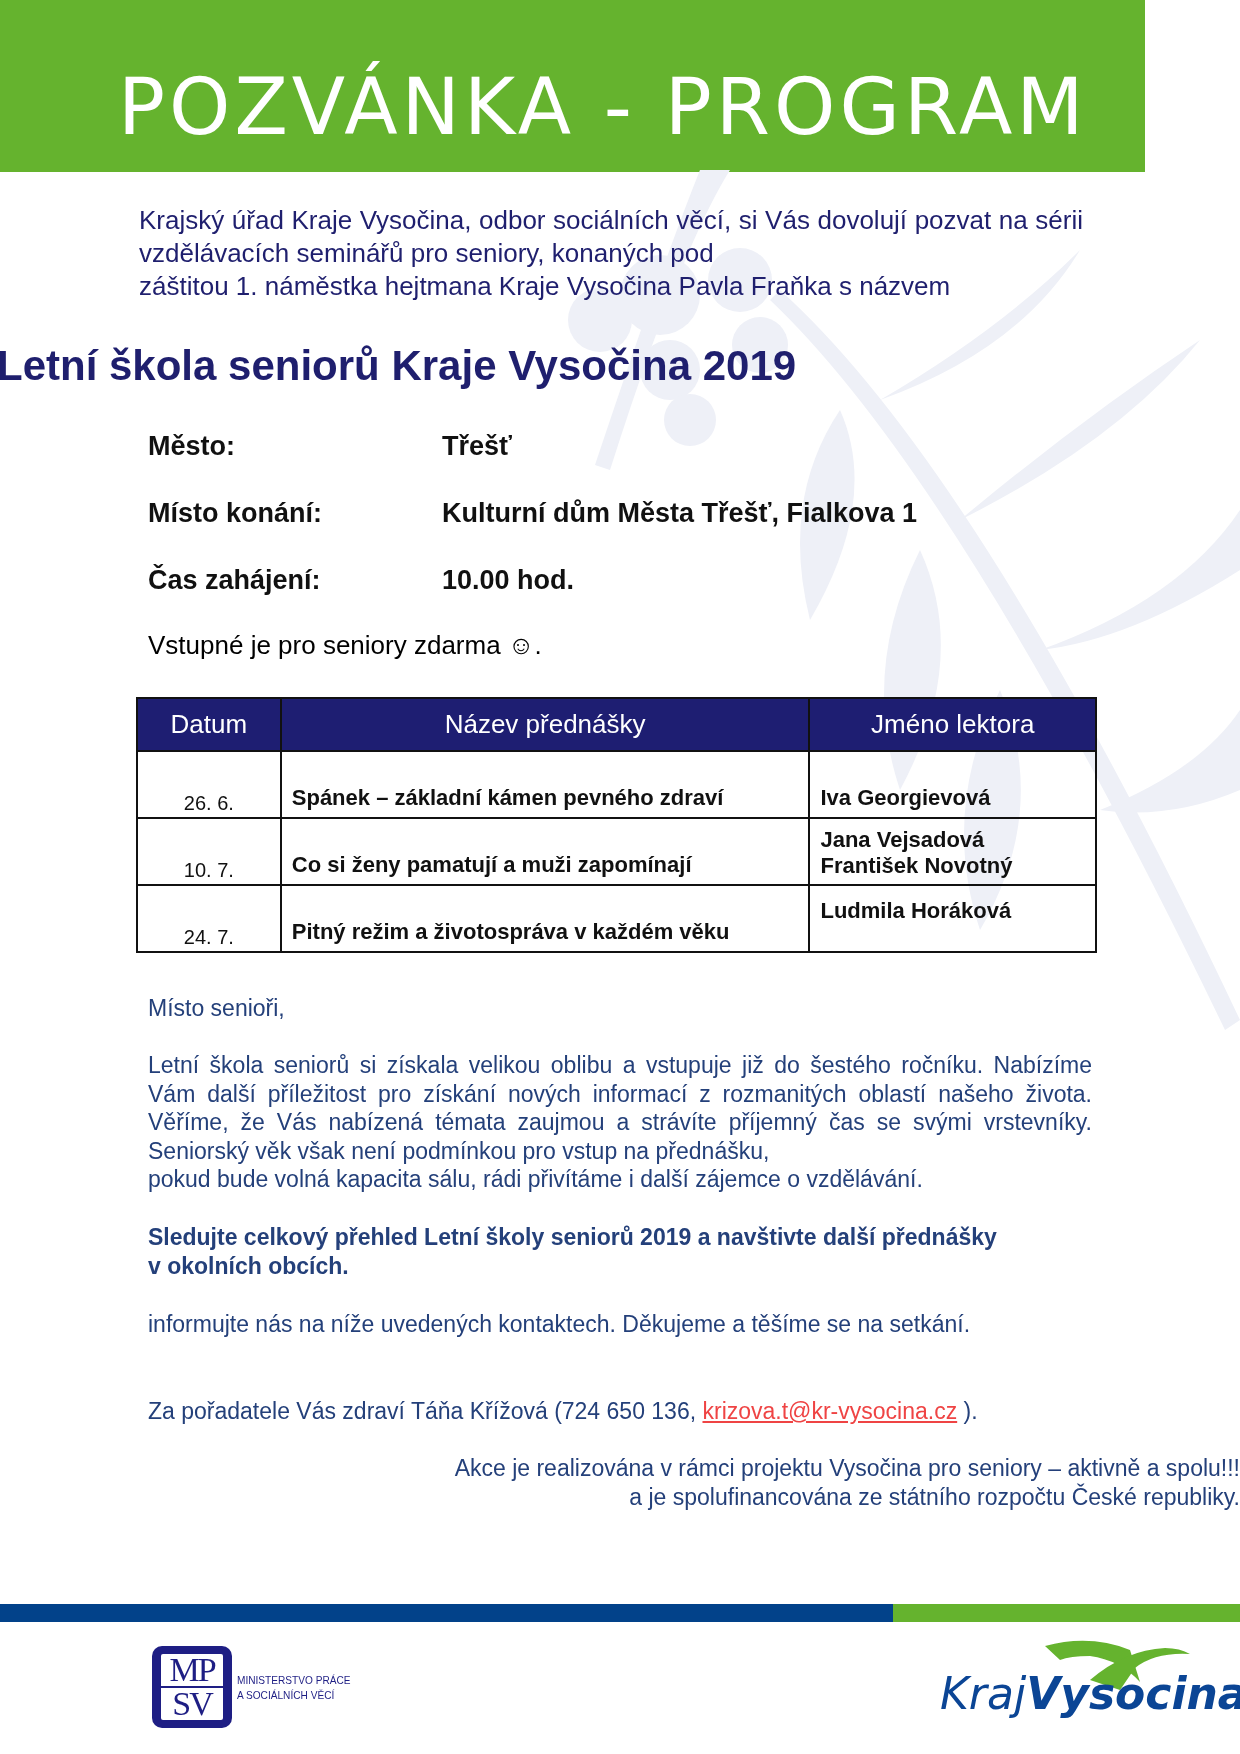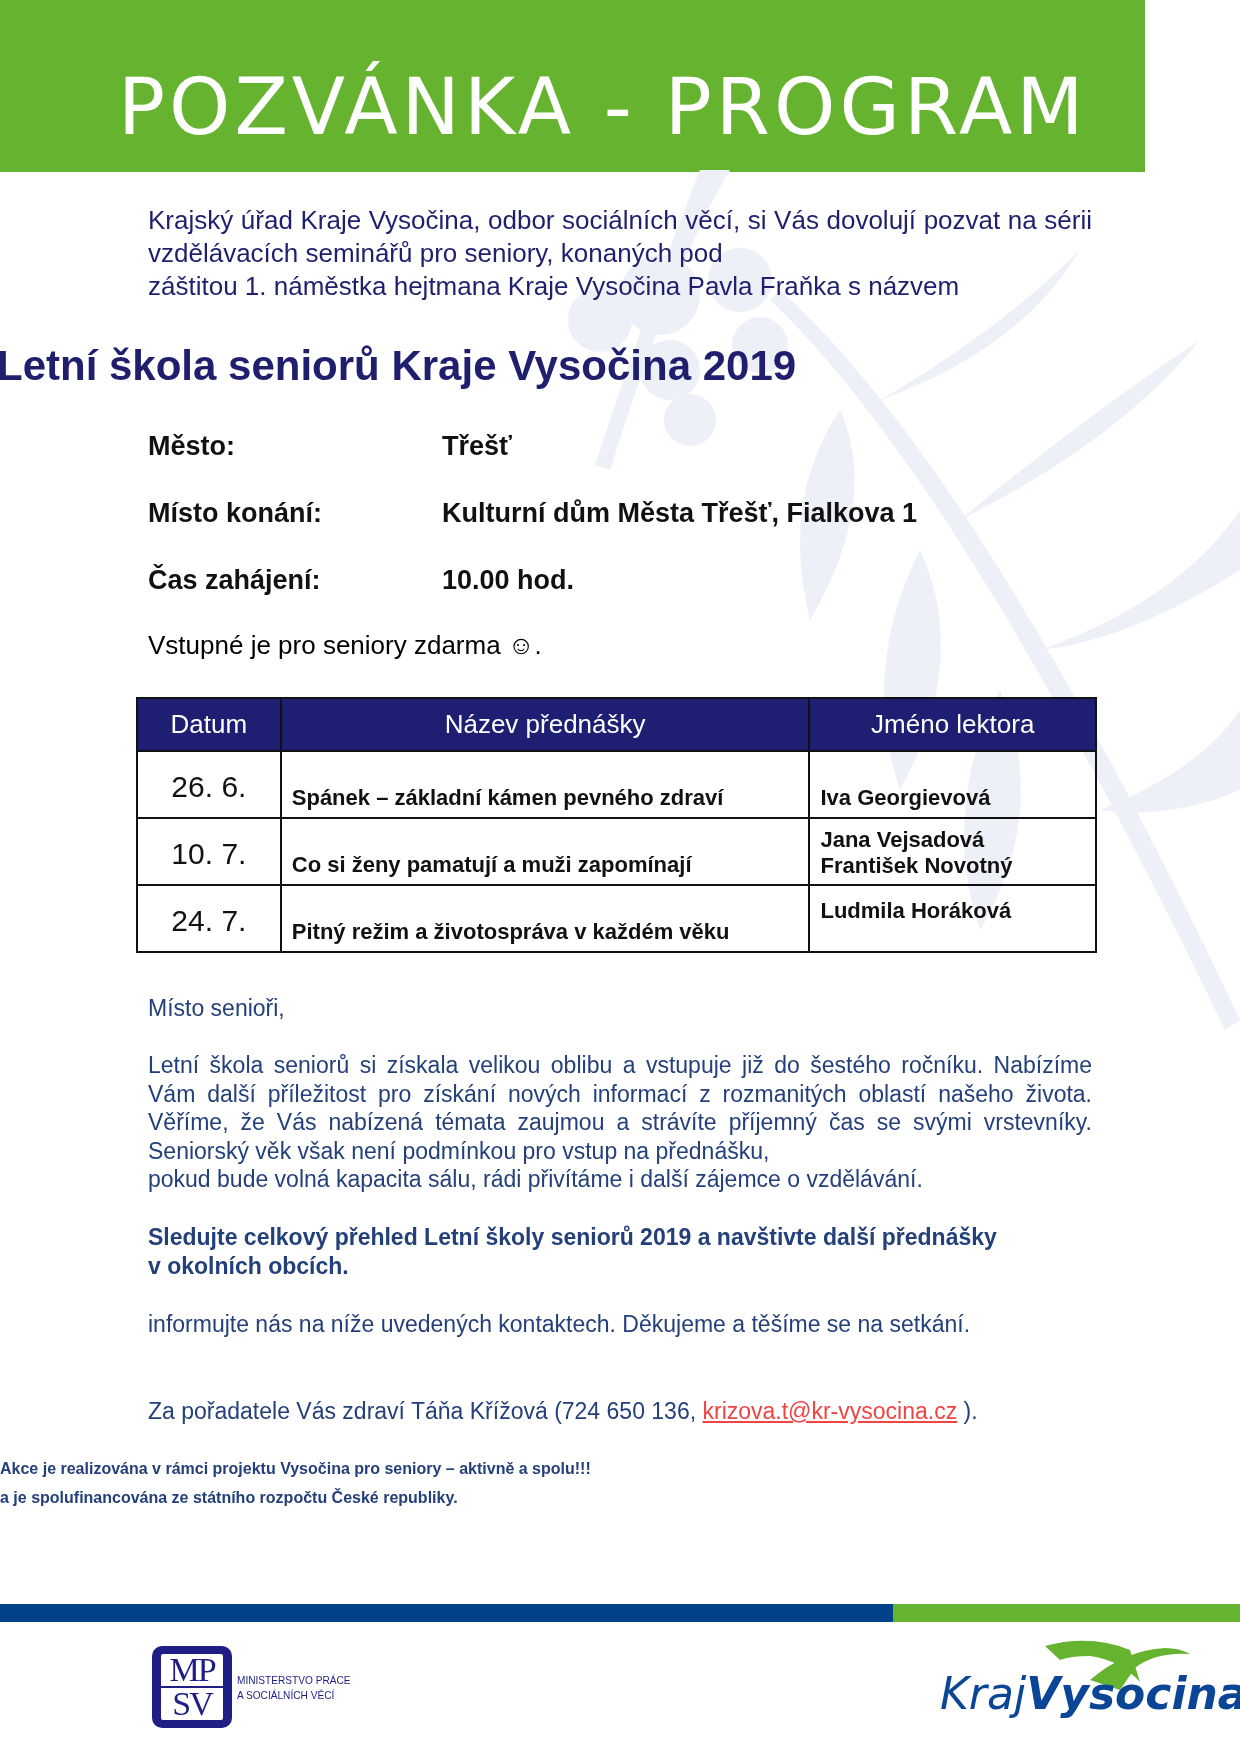--- a/index.html
+++ b/index.html
@@ -4,46 +4,46 @@
   <style>
     * { box-sizing: border-box; margin: 0; padding: 0; }
     html, body { width: 1240px; height: 1754px; background: #ffffff; overflow: hidden; }
     body { position: relative; font-family: "Liberation Sans", sans-serif; }
 
     .banner { position: absolute; left: 0; top: 0; width: 1145px; height: 172px; background: #65b32e; }
     .banner-title { position: absolute; left: 118px; top: 68px; color: #ffffff; font-family: "DejaVu Sans", sans-serif; font-size: 78px; letter-spacing: 4px; line-height: 1; font-weight: normal; }
 
     .bg-leaves { position: absolute; left: 480px; top: 170px; width: 760px; height: 900px; }
 
-    .intro { position: absolute; left: 148px; top: 204px; width: 944px; color: #1f1f6e; font-size: 26px; line-height: 33px; text-align: justify; }
+    .intro { position: absolute; left: 139px; top: 204px; width: 944px; color: #1f1f6e; font-size: 26px; line-height: 33px; text-align: justify; }
     .intro span.last { display: block; text-align: left; }
 
     .event-title { position: absolute; left: 0; top: 342px; width: 1240px; text-align: left; color: #1f1f6e; font-size: 42px; font-weight: bold; padding-left: 0; }
     .event-title span { position: relative; left: -3px; }
 
     .info-row { position: absolute; left: 148px; font-size: 27px; font-weight: bold; color: #111; }
     .info-label { position: absolute; left: 0; top: 0; white-space: nowrap; }
     .info-value { position: absolute; left: 294px; top: 0; white-space: nowrap; }
 
     .free { position: absolute; left: 148px; top: 630px; color: #000000; font-size: 26px; }
 
     table.program { position: absolute; left: 136px; top: 697px; width: 961px; border-collapse: collapse; }
     table.program th { background: #1e1e72; color: #fff; font-weight: normal; font-size: 26px; height: 53px; border: 2px solid #111; padding: 0; text-align: center; margin-left: 16px; }
     table.program td { border: 2px solid #111; height: 67px; font-size: 22px; font-weight: bold; color: #111; vertical-align: bottom; padding: 0 10px 6px; background: transparent; }
-    table.program td.date { font-weight: normal; font-size: 30px; text-align: center; padding-bottom: 13px; }
+    table.program td.date { font-weight: normal; font-size: 20px; text-align: center; padding-bottom: 2px; }
     table.program td.lecturer { vertical-align: middle; padding-bottom: 2px; padding-top: 4px; line-height: 26px; }
     table.program td.lecturer.bottom { vertical-align: bottom; padding-bottom: 6px; }
     table.program td.lecturer.top { vertical-align: top; padding-top: 12px; }
 
     .body-text { position: absolute; left: 148px; width: 944px; color: #24407a; font-size: 23px; line-height: 28.5px; text-align: justify; }
     .body-text .last { display: block; text-align: left; }
     .body-text.bold { font-weight: bold; }
     .email { color: #ef4444; text-decoration: underline; }
 
-    .footer-note { position: absolute; left: 0; width: 1240px; text-align: left; color: #24407a; font-weight: bold; font-size: 16px; line-height: 29px; }
+    .footer-note { position: absolute; left: 0; width: 1240px; text-align: right; color: #24407a; font-weight: normal; font-size: 23px; line-height: 29px; }
 
     .bar-blue { position: absolute; left: 0; top: 1604px; width: 893px; height: 18px; background: #02428a; }
     .bar-green { position: absolute; left: 893px; top: 1604px; width: 347px; height: 18px; background: #65b32e; }
 
     .mpsv-logo { position: absolute; left: 152px; top: 1646px; width: 80px; height: 82px; background: #1e1e84; border-radius: 10px; }
     .mpsv-inner { position: absolute; left: 9px; top: 8px; width: 62px; height: 66px; background: #fff; border-radius: 2px; font-family: "Liberation Serif", serif; color: #1e1e84; font-size: 34px; line-height: 31px; text-align: center; letter-spacing: -2px; }
     .mpsv-inner .divider { position: absolute; left: 0; top: 32px; width: 62px; height: 2px; background: #1e1e84; }
     .mpsv-text { position: absolute; left: 237px; top: 1673px; color: #1e1e84; font-size: 11px; line-height: 15px; font-family: "Liberation Sans", sans-serif; transform: scaleX(0.92); transform-origin: left; }
 
     .kraj-logo { position: absolute; left: 940px; top: 1630px; width: 260px; height: 110px; }

